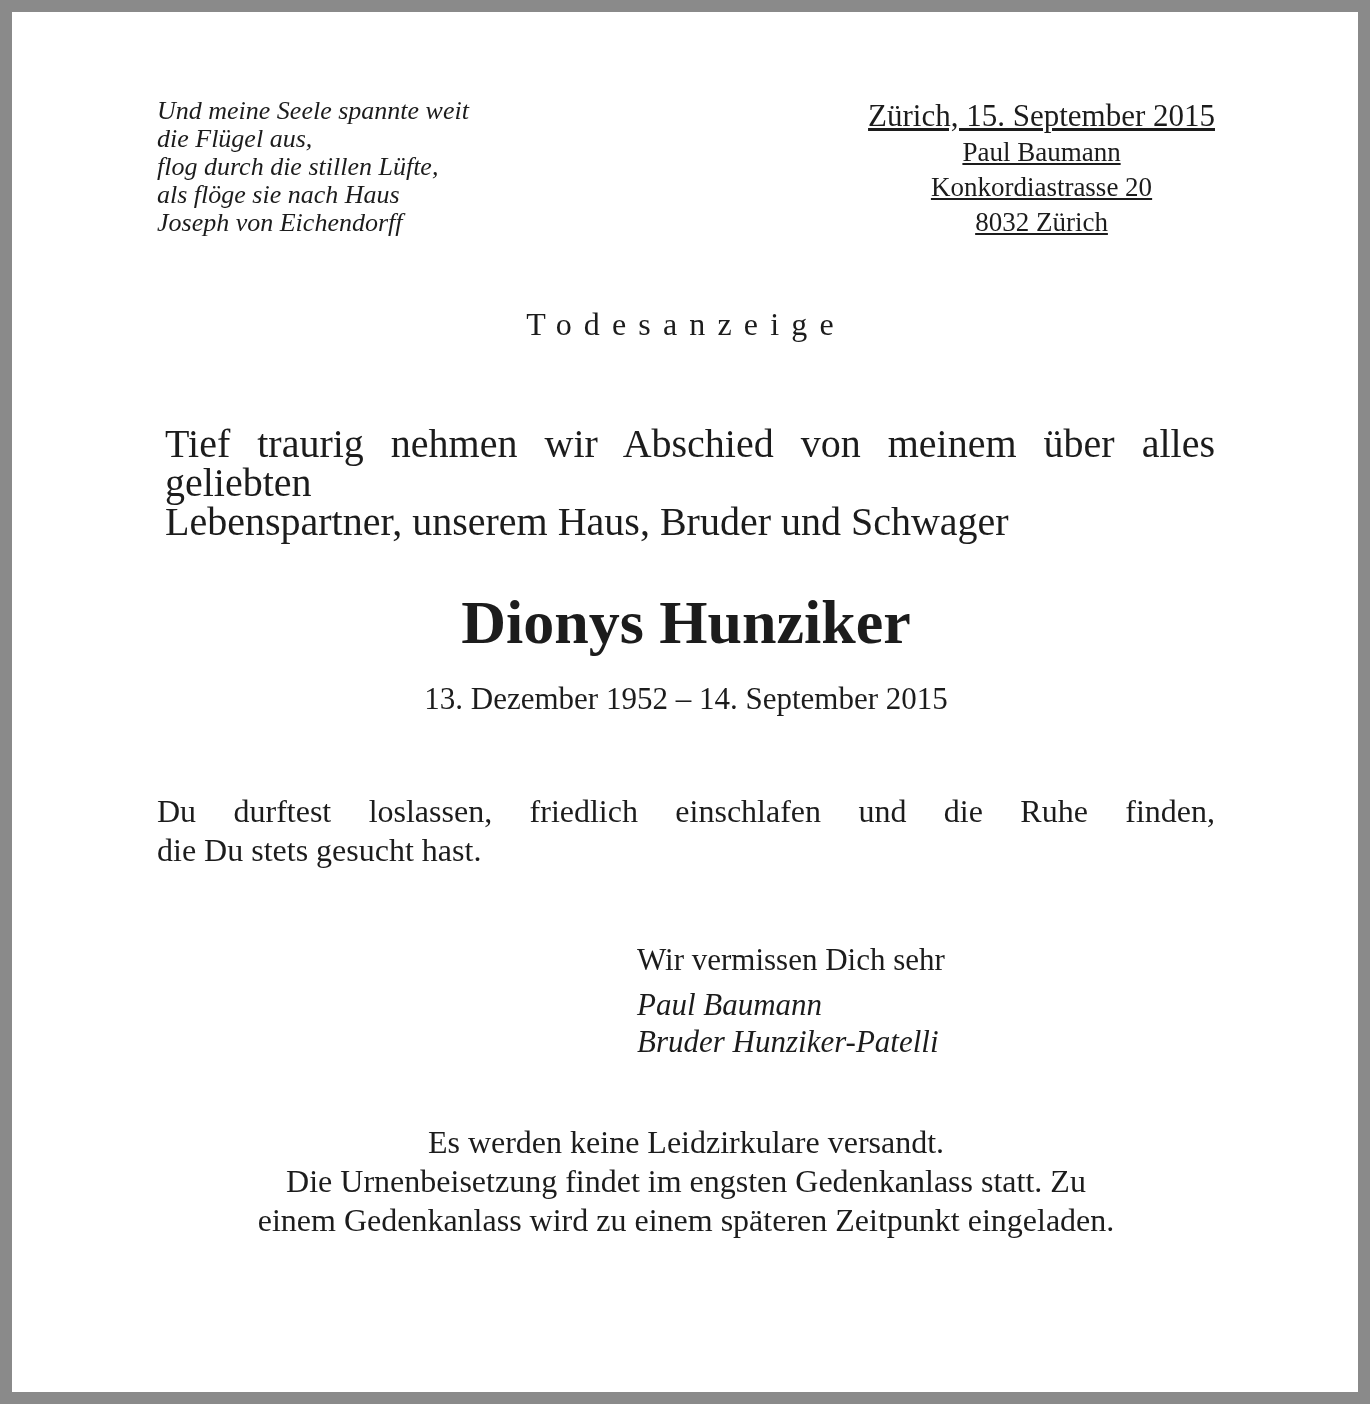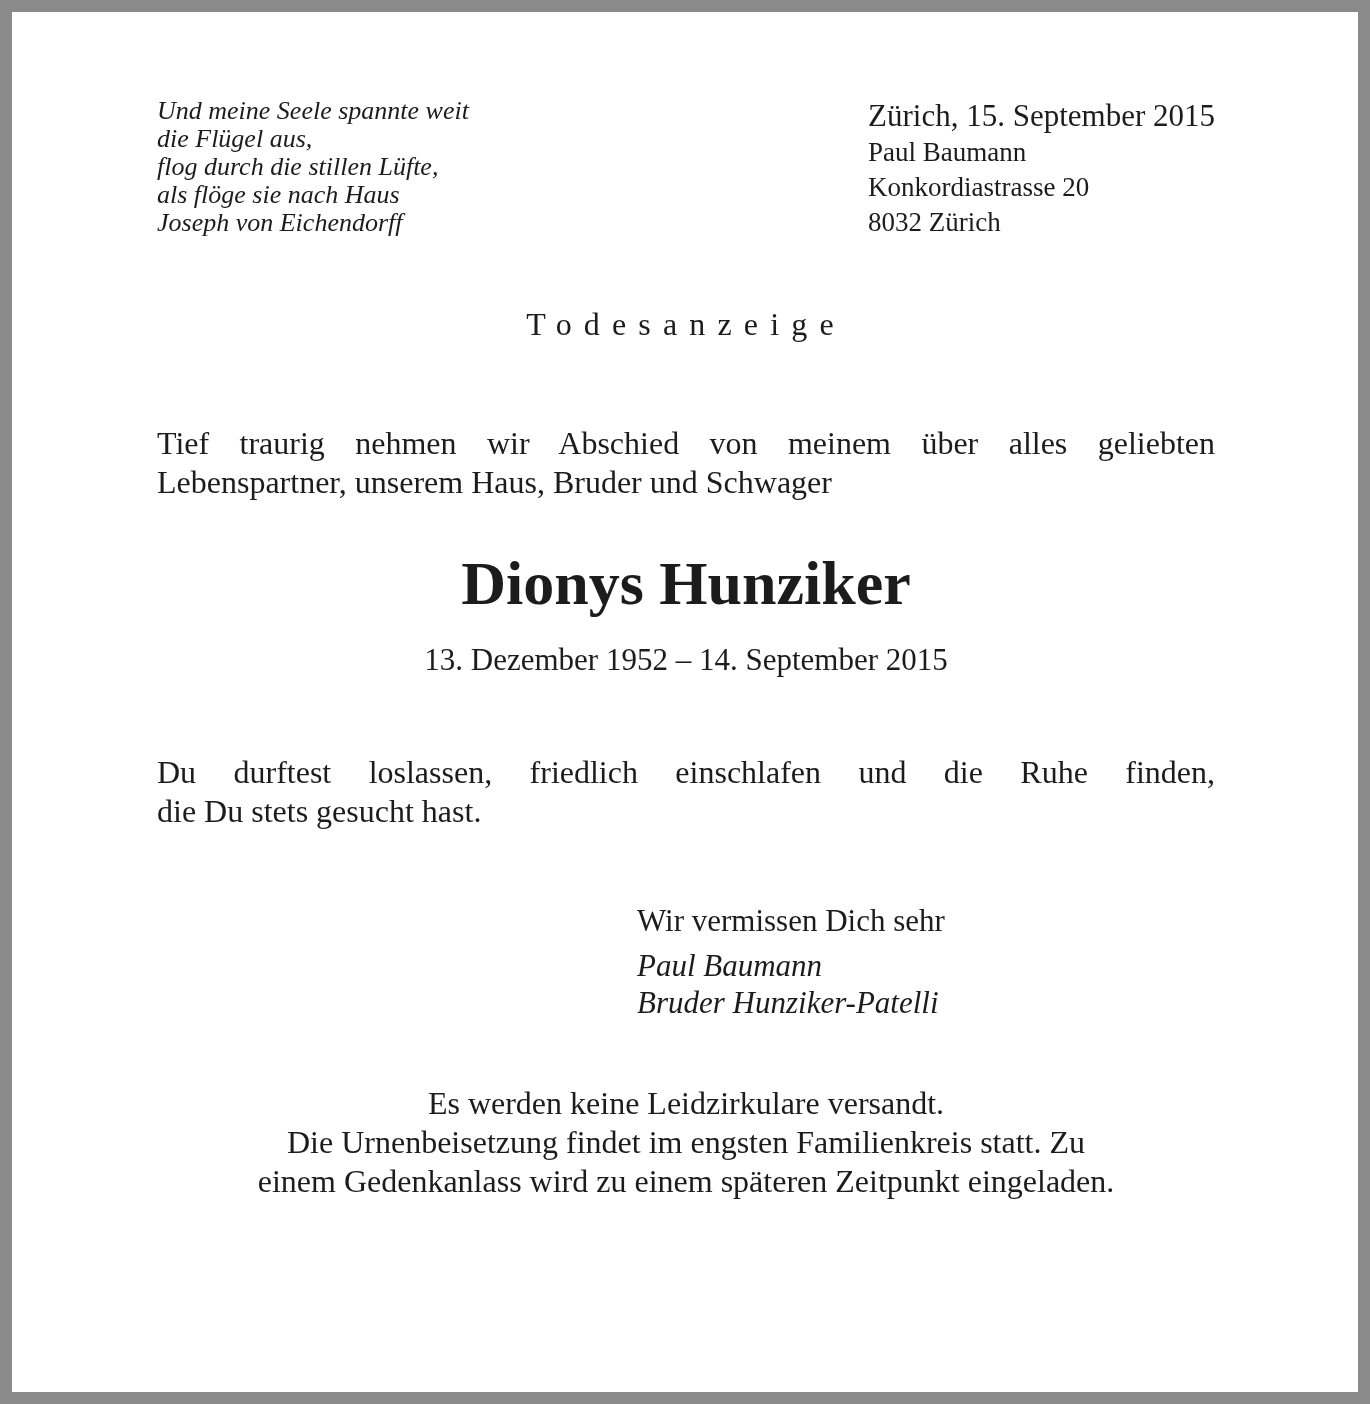--- a/index.html
+++ b/index.html
@@ -45,43 +45,45 @@
     font-style: italic;
     font-size: 26px;
     line-height: 28px;
   }
   .quote-attribution {
     font-style: italic;
     font-size: 26px;
     line-height: 28px;
   }
   .sender {
-    text-align: left;
+    text-align: center;
+    text-decoration: underline;
   }
   .sender-dateline {
     font-size: 31px;
     line-height: 38px;
   }
   .sender-line {
     font-size: 27px;
     line-height: 35px;
   }
 
   .kicker {
     margin-top: 66px;
     text-align: center;
     font-size: 32px;
     line-height: 37px;
     letter-spacing: 0.38em;
   }
 
   .intro {
     margin-top: 81px;
-    font-size: 32px;
+    font-size: 40px;
     line-height: 39px;
+    margin-left: 8px;
   }
   .line-stretch {
     text-align: justify;
     text-align-last: justify;
   }
   .line-left {
     text-align: left;
   }
 
   .deceased-name {
@@ -170,18 +172,18 @@
     <div class="signature">
       <div class="signature-lead">Wir vermissen Dich sehr</div>
       <div class="signature-names">
         <div>Paul Baumann</div>
         <div>Bruder Hunziker-Patelli</div>
       </div>
     </div>
 
     <div class="closing">
       <div>Es werden keine Leidzirkulare versandt.</div>
-      <div>Die Urnenbeisetzung findet im engsten Familienkreis statt. Zu</div>
+      <div>Die Urnenbeisetzung findet im engsten Gedenkanlass statt. Zu</div>
       <div>einem Gedenkanlass wird zu einem späteren Zeitpunkt eingeladen.</div>
     </div>
 
   </div>
 </div>
 
 </body></html>

